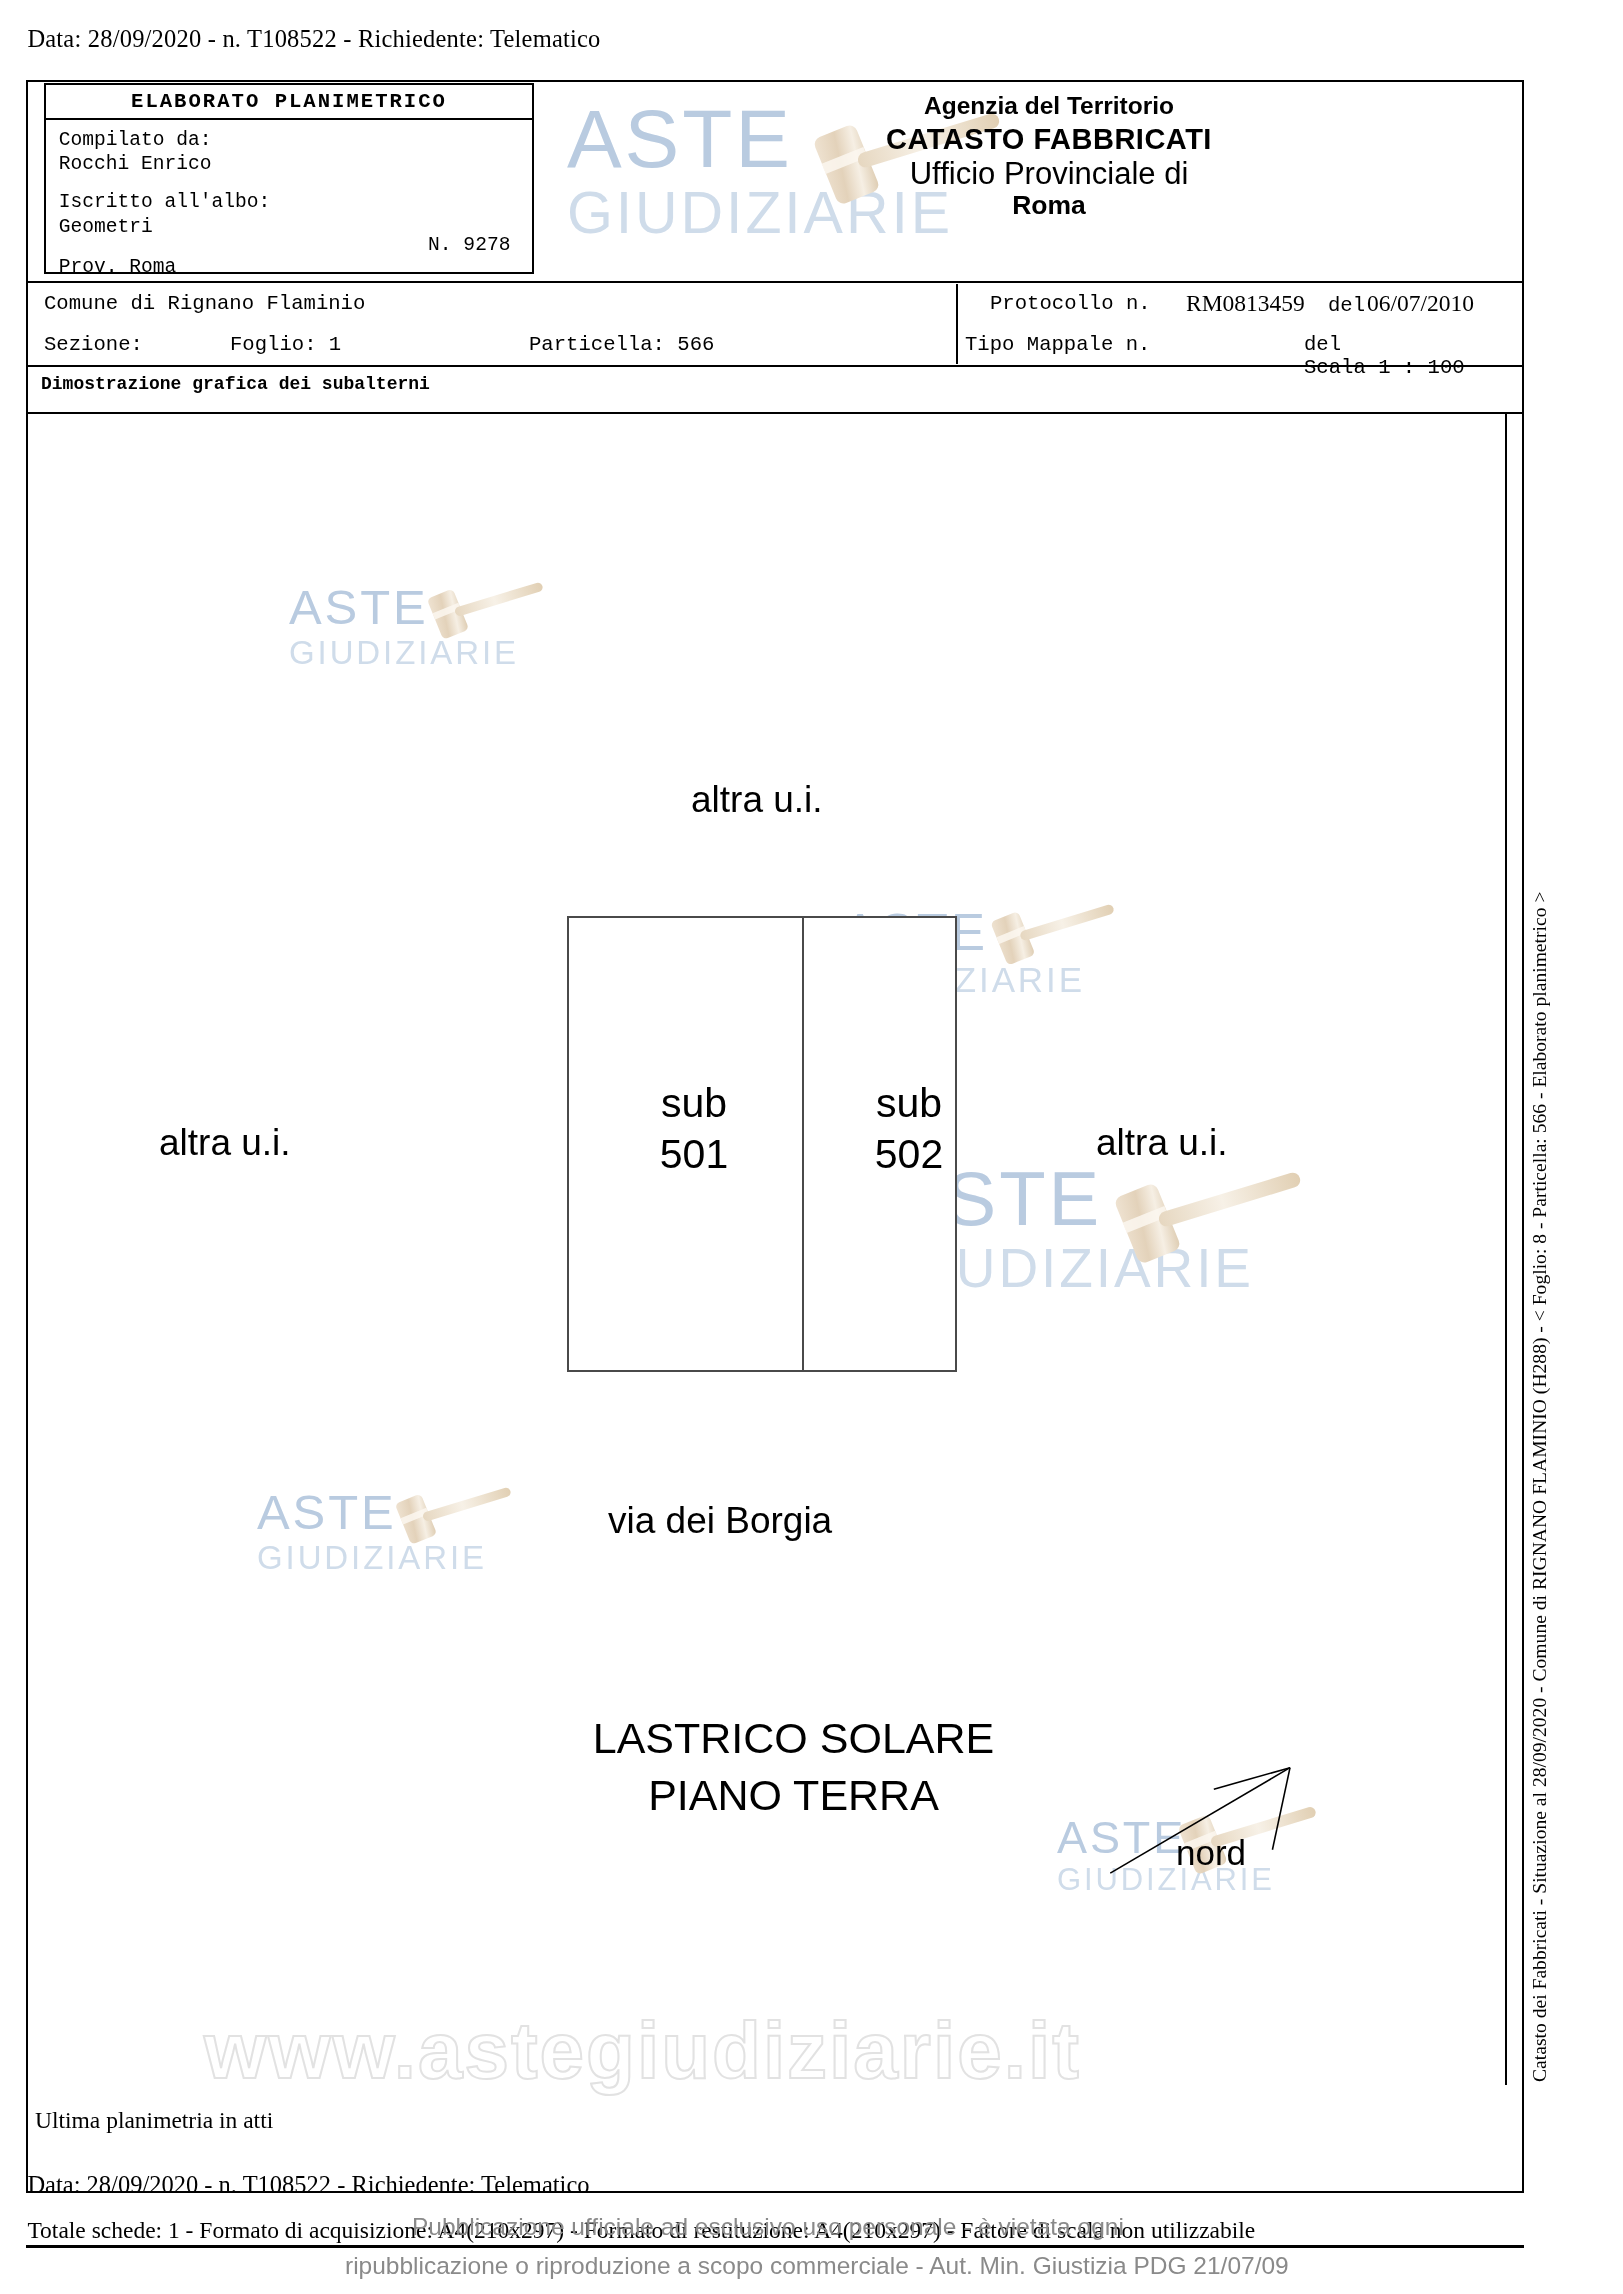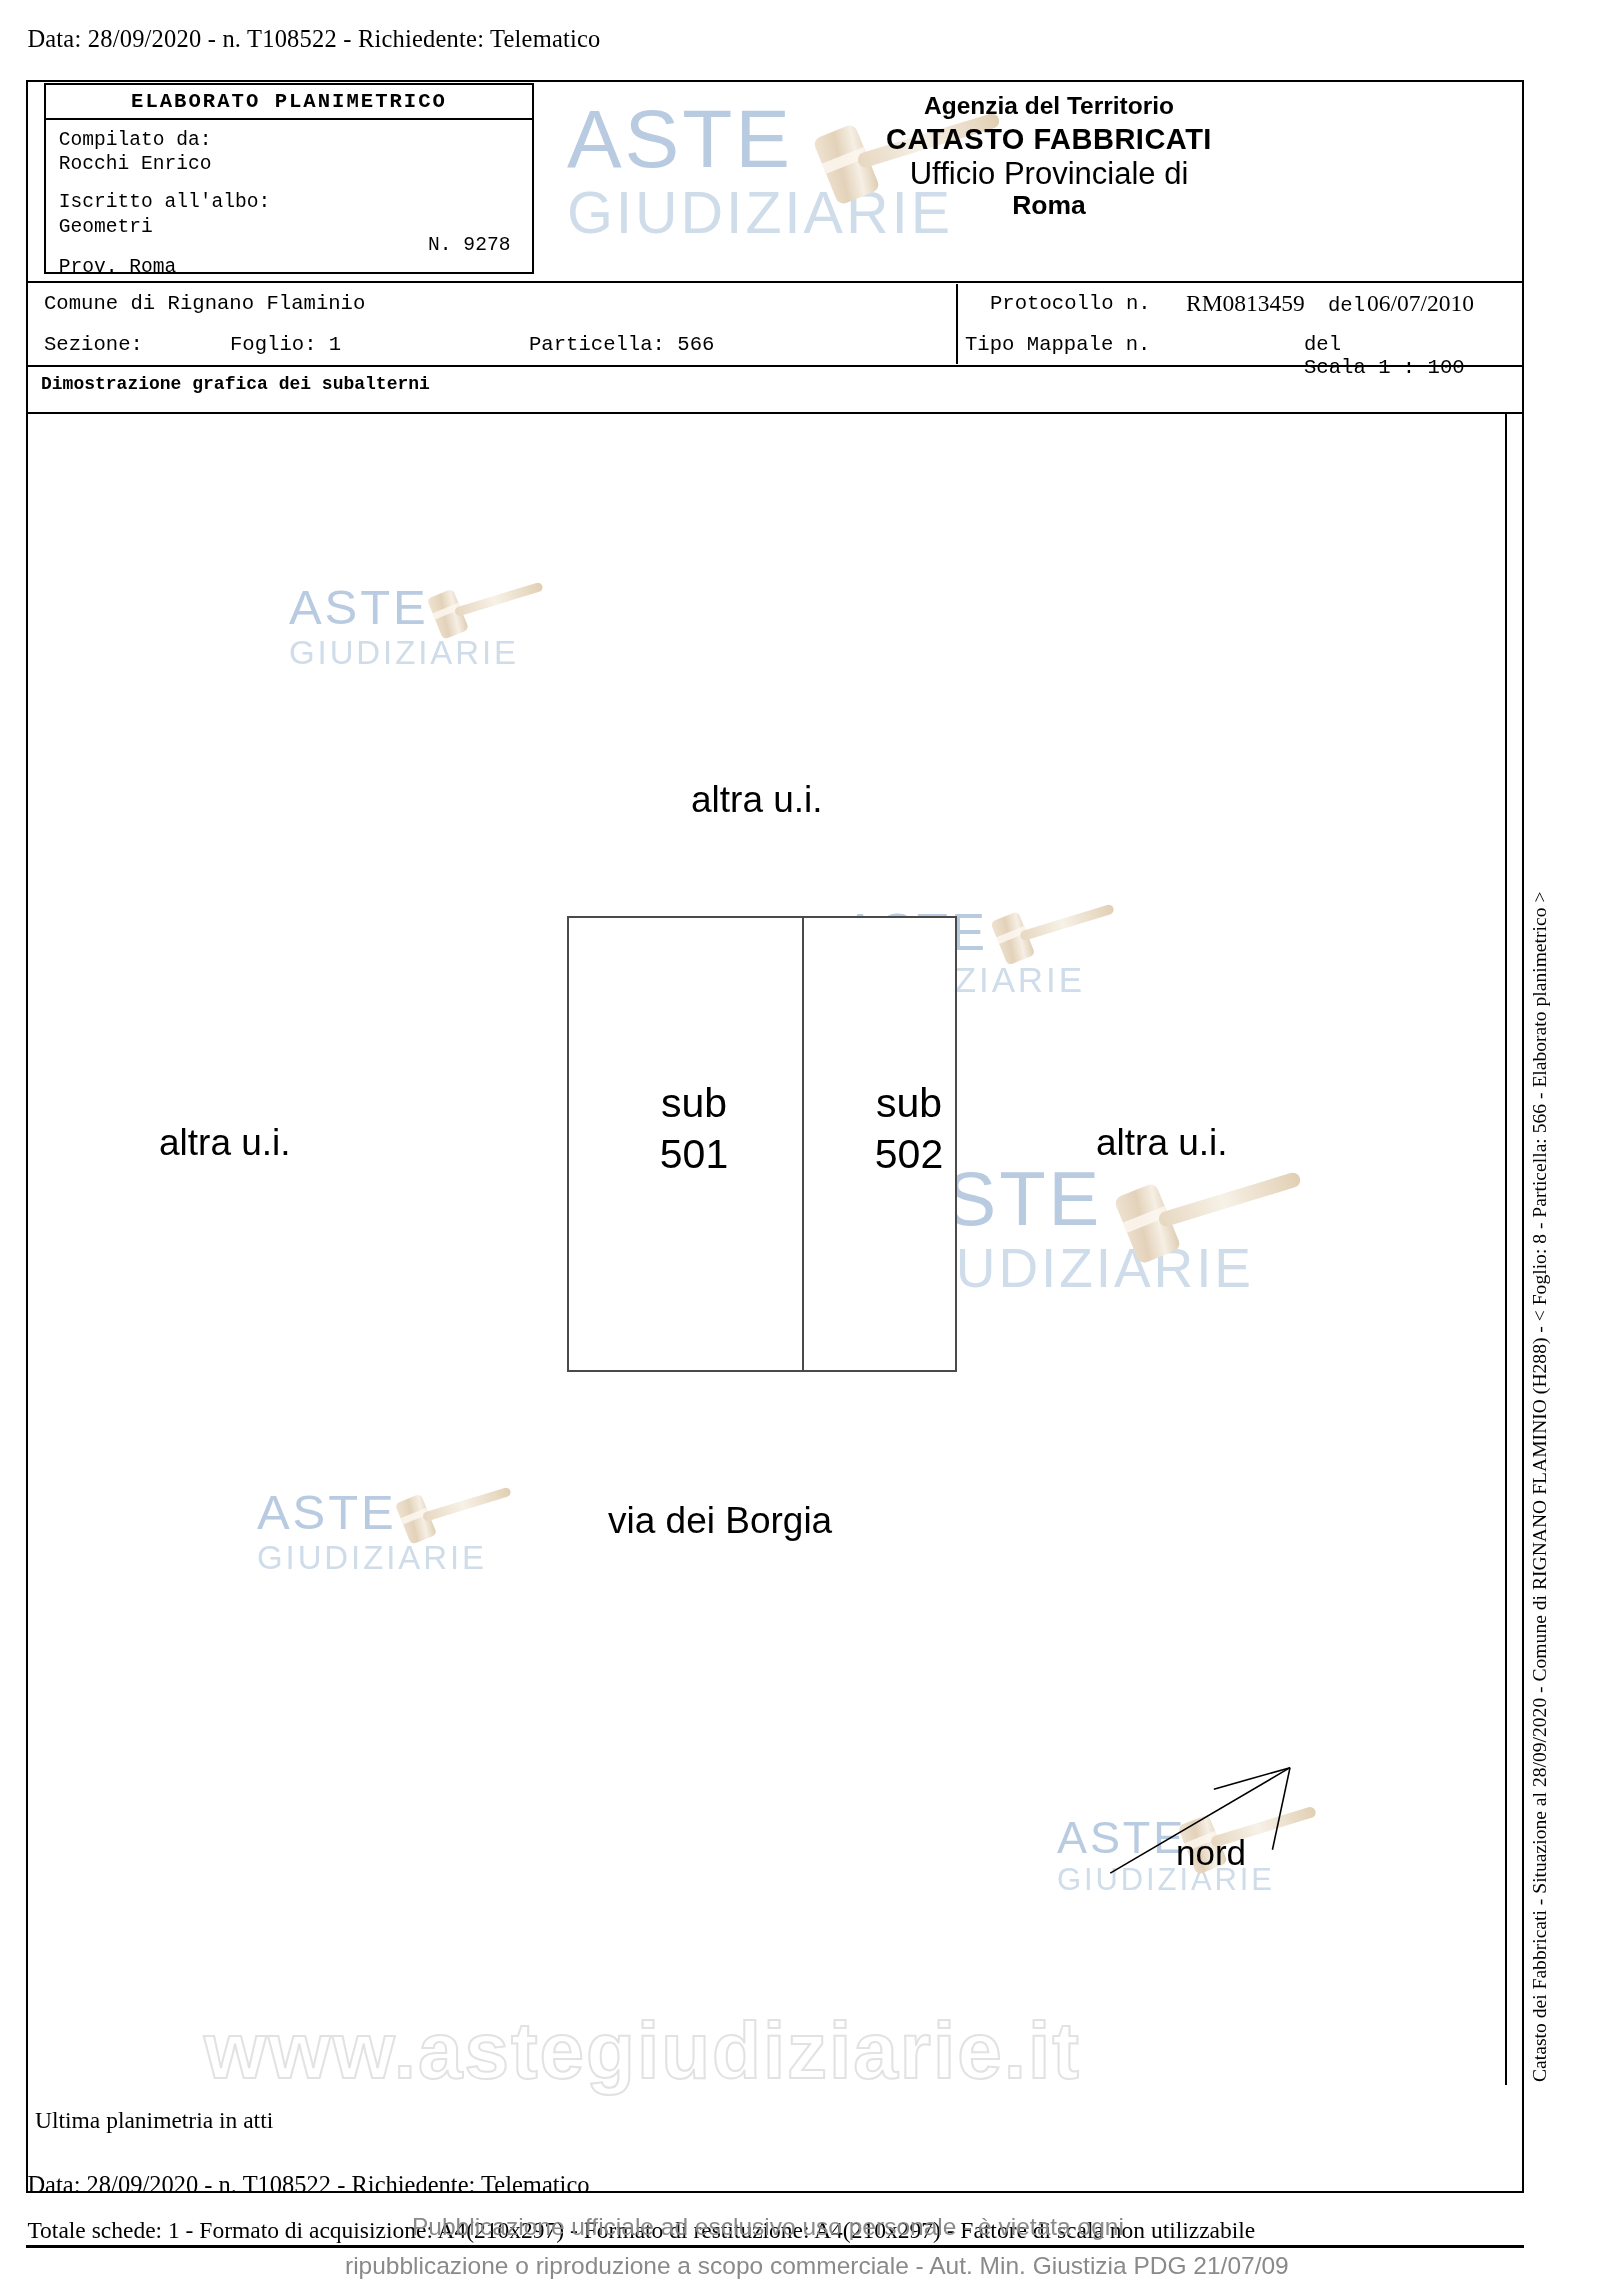--- a/index.html
+++ b/index.html
@@ -227,20 +227,22 @@
 <div class="abs sans sub-label" id="sub-502">
   <div>sub</div>
   <div>502</div>
 </div>
 
 <div class="abs sans ui-label" id="ui-top">altra u.i.</div>
 <div class="abs sans ui-label" id="ui-left">altra u.i.</div>
 <div class="abs sans ui-label" id="ui-right">altra u.i.</div>
 <div class="abs sans" id="via">via dei Borgia</div>
 <div class="abs sans" id="lastrico">
+  <div>LASTRICO SOLARE</div>
+  <div>PIANO TERRA</div>
 </div>
 
 <svg class="abs" id="nord-arrow" viewBox="0 0 220 130">
   <path d="M12 122 L196 14" stroke="#000" stroke-width="1.6" fill="none"></path>
   <path d="M196 14 L118 36" stroke="#000" stroke-width="1.6" fill="none"></path>
   <path d="M196 14 L178 98" stroke="#000" stroke-width="1.6" fill="none"></path>
 </svg>
 <div class="abs sans" id="nord">nord</div>
 
 <div class="abs serif" id="ultima">Ultima planimetria in atti</div>

